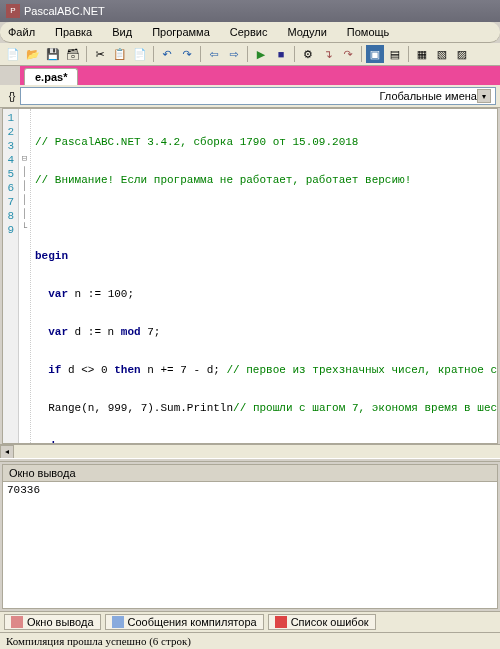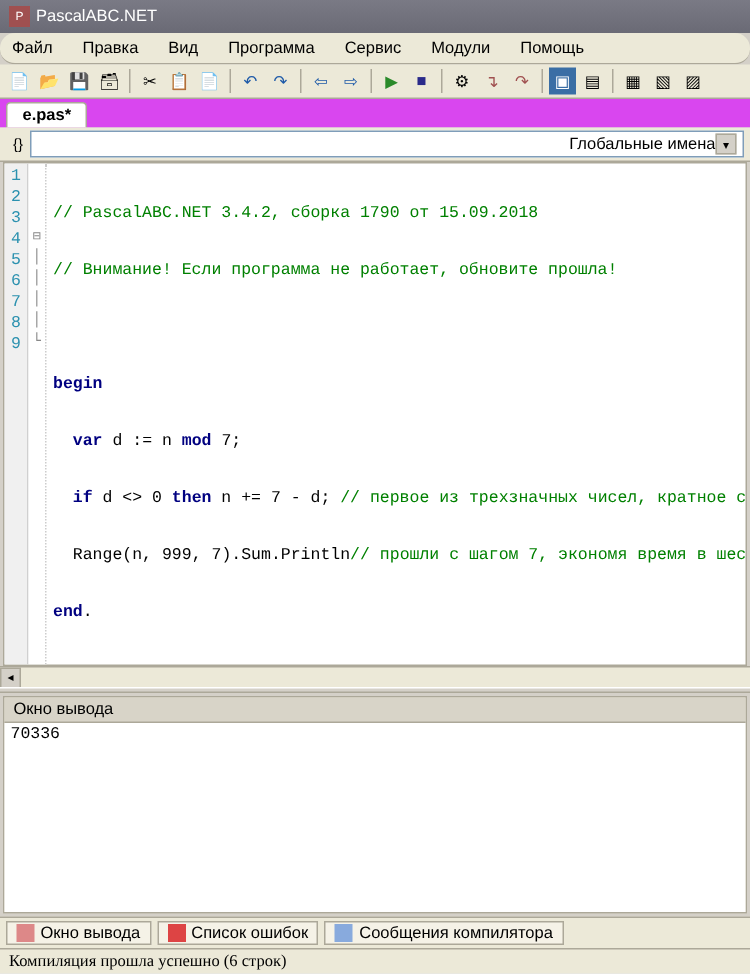--- a/index.html
+++ b/index.html
@@ -51,23 +51,24 @@
 .tb-btn {
   width: 18px; height: 18px;
   display: inline-flex;
   align-items: center;
   justify-content: center;
   font-size: 11px;
   cursor: pointer;
 }
 .tb-sep { width: 1px; height: 16px; background: #aca899; margin: 0 2px; }
 .tab-row {
-  background: #d946ef;
+  background: #ec4899;
   padding: 2px 4px 0 4px;
   display: flex;
+  margin-left: 20px;
 }
 .tab {
   background: #fff;
   border: 1px solid #aca899;
   border-bottom: none;
   border-radius: 3px 3px 0 0;
   padding: 2px 10px;
   font-weight: bold;
   font-size: 11px;
 }
@@ -280,23 +281,24 @@
       <div></div>
     <div>⊟</div>
     <div>│</div>
       <div>│</div>
       <div>│</div>
       <div>│</div>
       <div>└</div>
   </div>
   <div class="code">
     <div><span class="c-comment">// PascalABC.NET 3.4.2, сборка 1790 от 15.09.2018</span></div>
-    <div><span class="c-comment">// Внимание! Если программа не работает, обновите прошла!</span></div>
+    <div><span class="c-comment">// Внимание! Если программа не работает, работает версию!</span></div>
     <div><span></span></div>
     <div><span class="c-key">begin</span></div>
+    <div><span>  </span><span class="c-key">var</span><span> n := </span><span class="c-num">100</span><span>;</span></div>
     <div><span>  </span><span class="c-key">var</span><span> d := n </span><span class="c-key">mod</span><span> </span><span class="c-num">7</span><span>;</span></div>
     <div><span>  </span><span class="c-key">if</span><span> d &lt;&gt; </span><span class="c-num">0</span><span> </span><span class="c-key">then</span><span> n += </span><span class="c-num">7</span><span> - d; </span><span class="c-comment">// первое из трехзначных чисел, кратное семи</span></div>
     <div><span>  Range(n, </span><span class="c-num">999</span><span>, </span><span class="c-num">7</span><span>).Sum.Println</span><span class="c-comment">// прошли с шагом 7, экономя время в шесть раз</span></div>
     <div><span class="c-key">end</span><span>.</span></div>
   </div>
 </div>
 
 <div class="scroll-corner">
   <span class="left-btn">◂</span>
 </div>
@@ -309,24 +311,24 @@
     <span>70336</span>
   </div>
 </div>
 
 <div class="bottom-tabs">
   <div class="btab">
     <span class="btab-icon" style="background:#d88">  </span>
     <span>Окно вывода</span>
   </div>
   <div class="btab">
+    <span class="btab-icon" style="background:#8ad">  </span>
+    <span>Сообщения компилятора</span>
+  </div>
+  <div class="btab">
     <span class="btab-icon" style="background:#d44">  </span>
     <span>Список ошибок</span>
   </div>
-  <div class="btab">
-    <span class="btab-icon" style="background:#8ad">  </span>
-    <span>Сообщения компилятора</span>
-  </div>
 </div>
 
 <div class="statusbar">
   <span>Компиляция прошла успешно (6 строк)</span>
 </div>
 
 </body></html>

